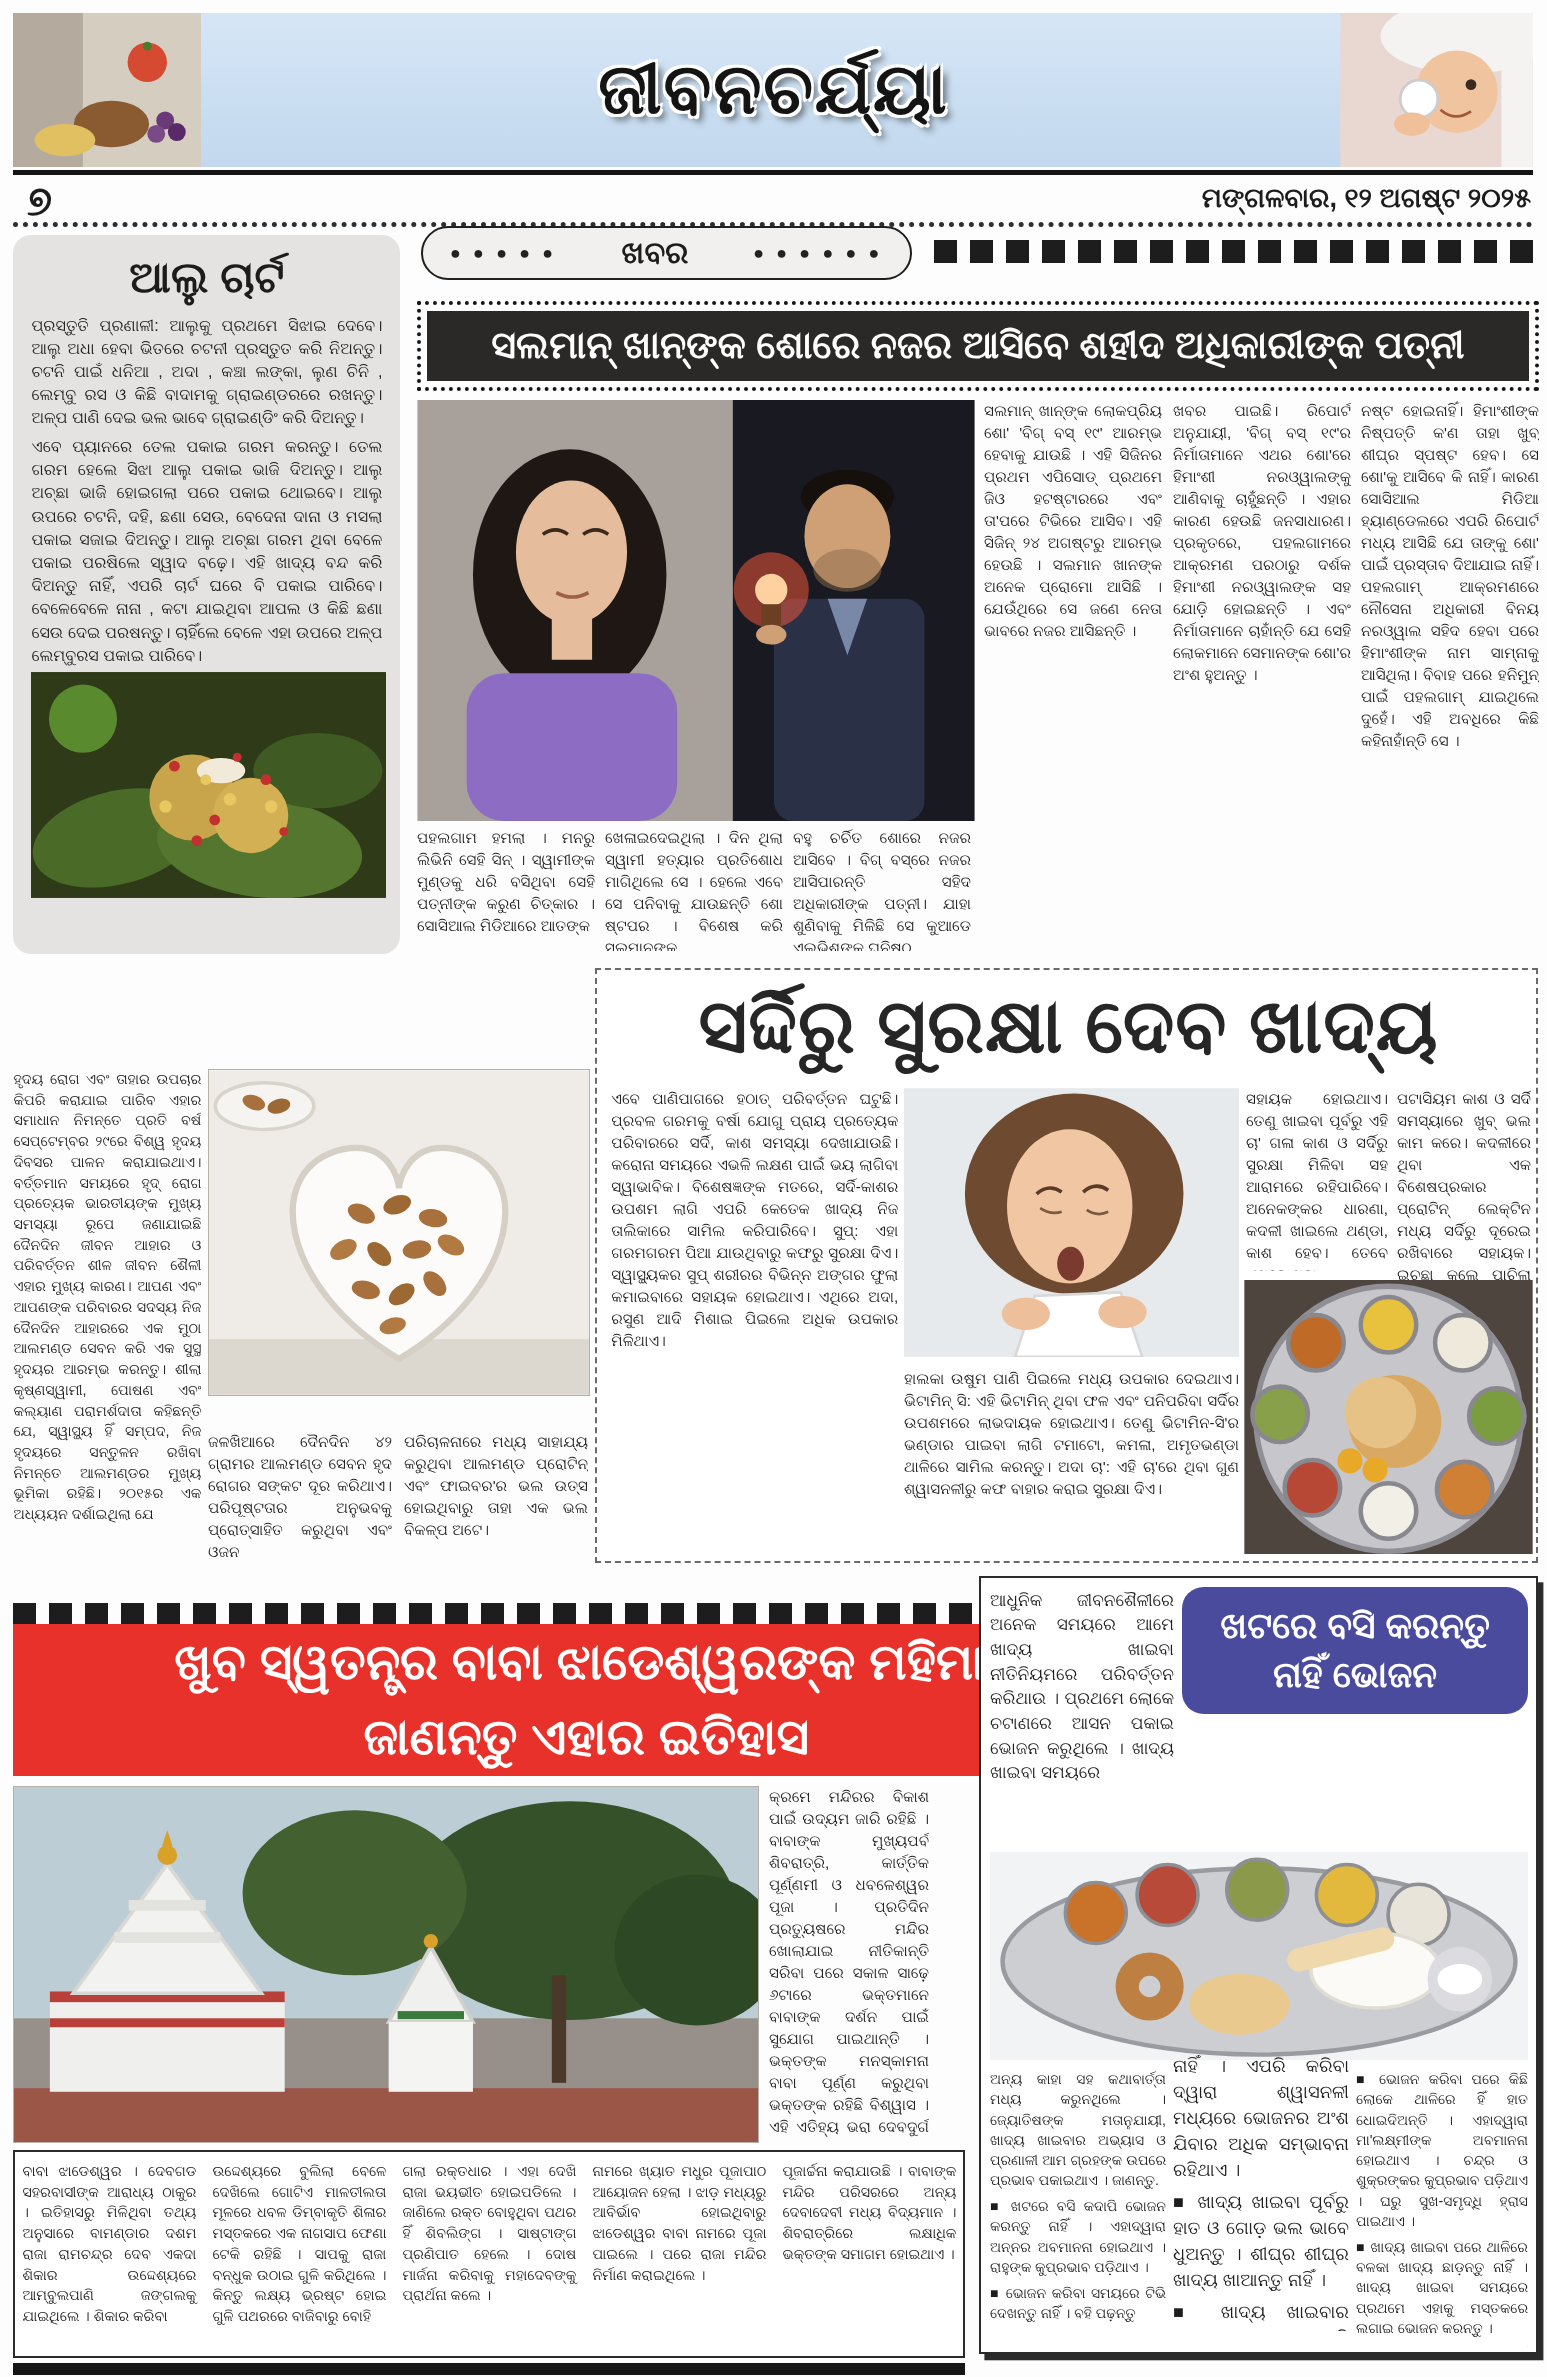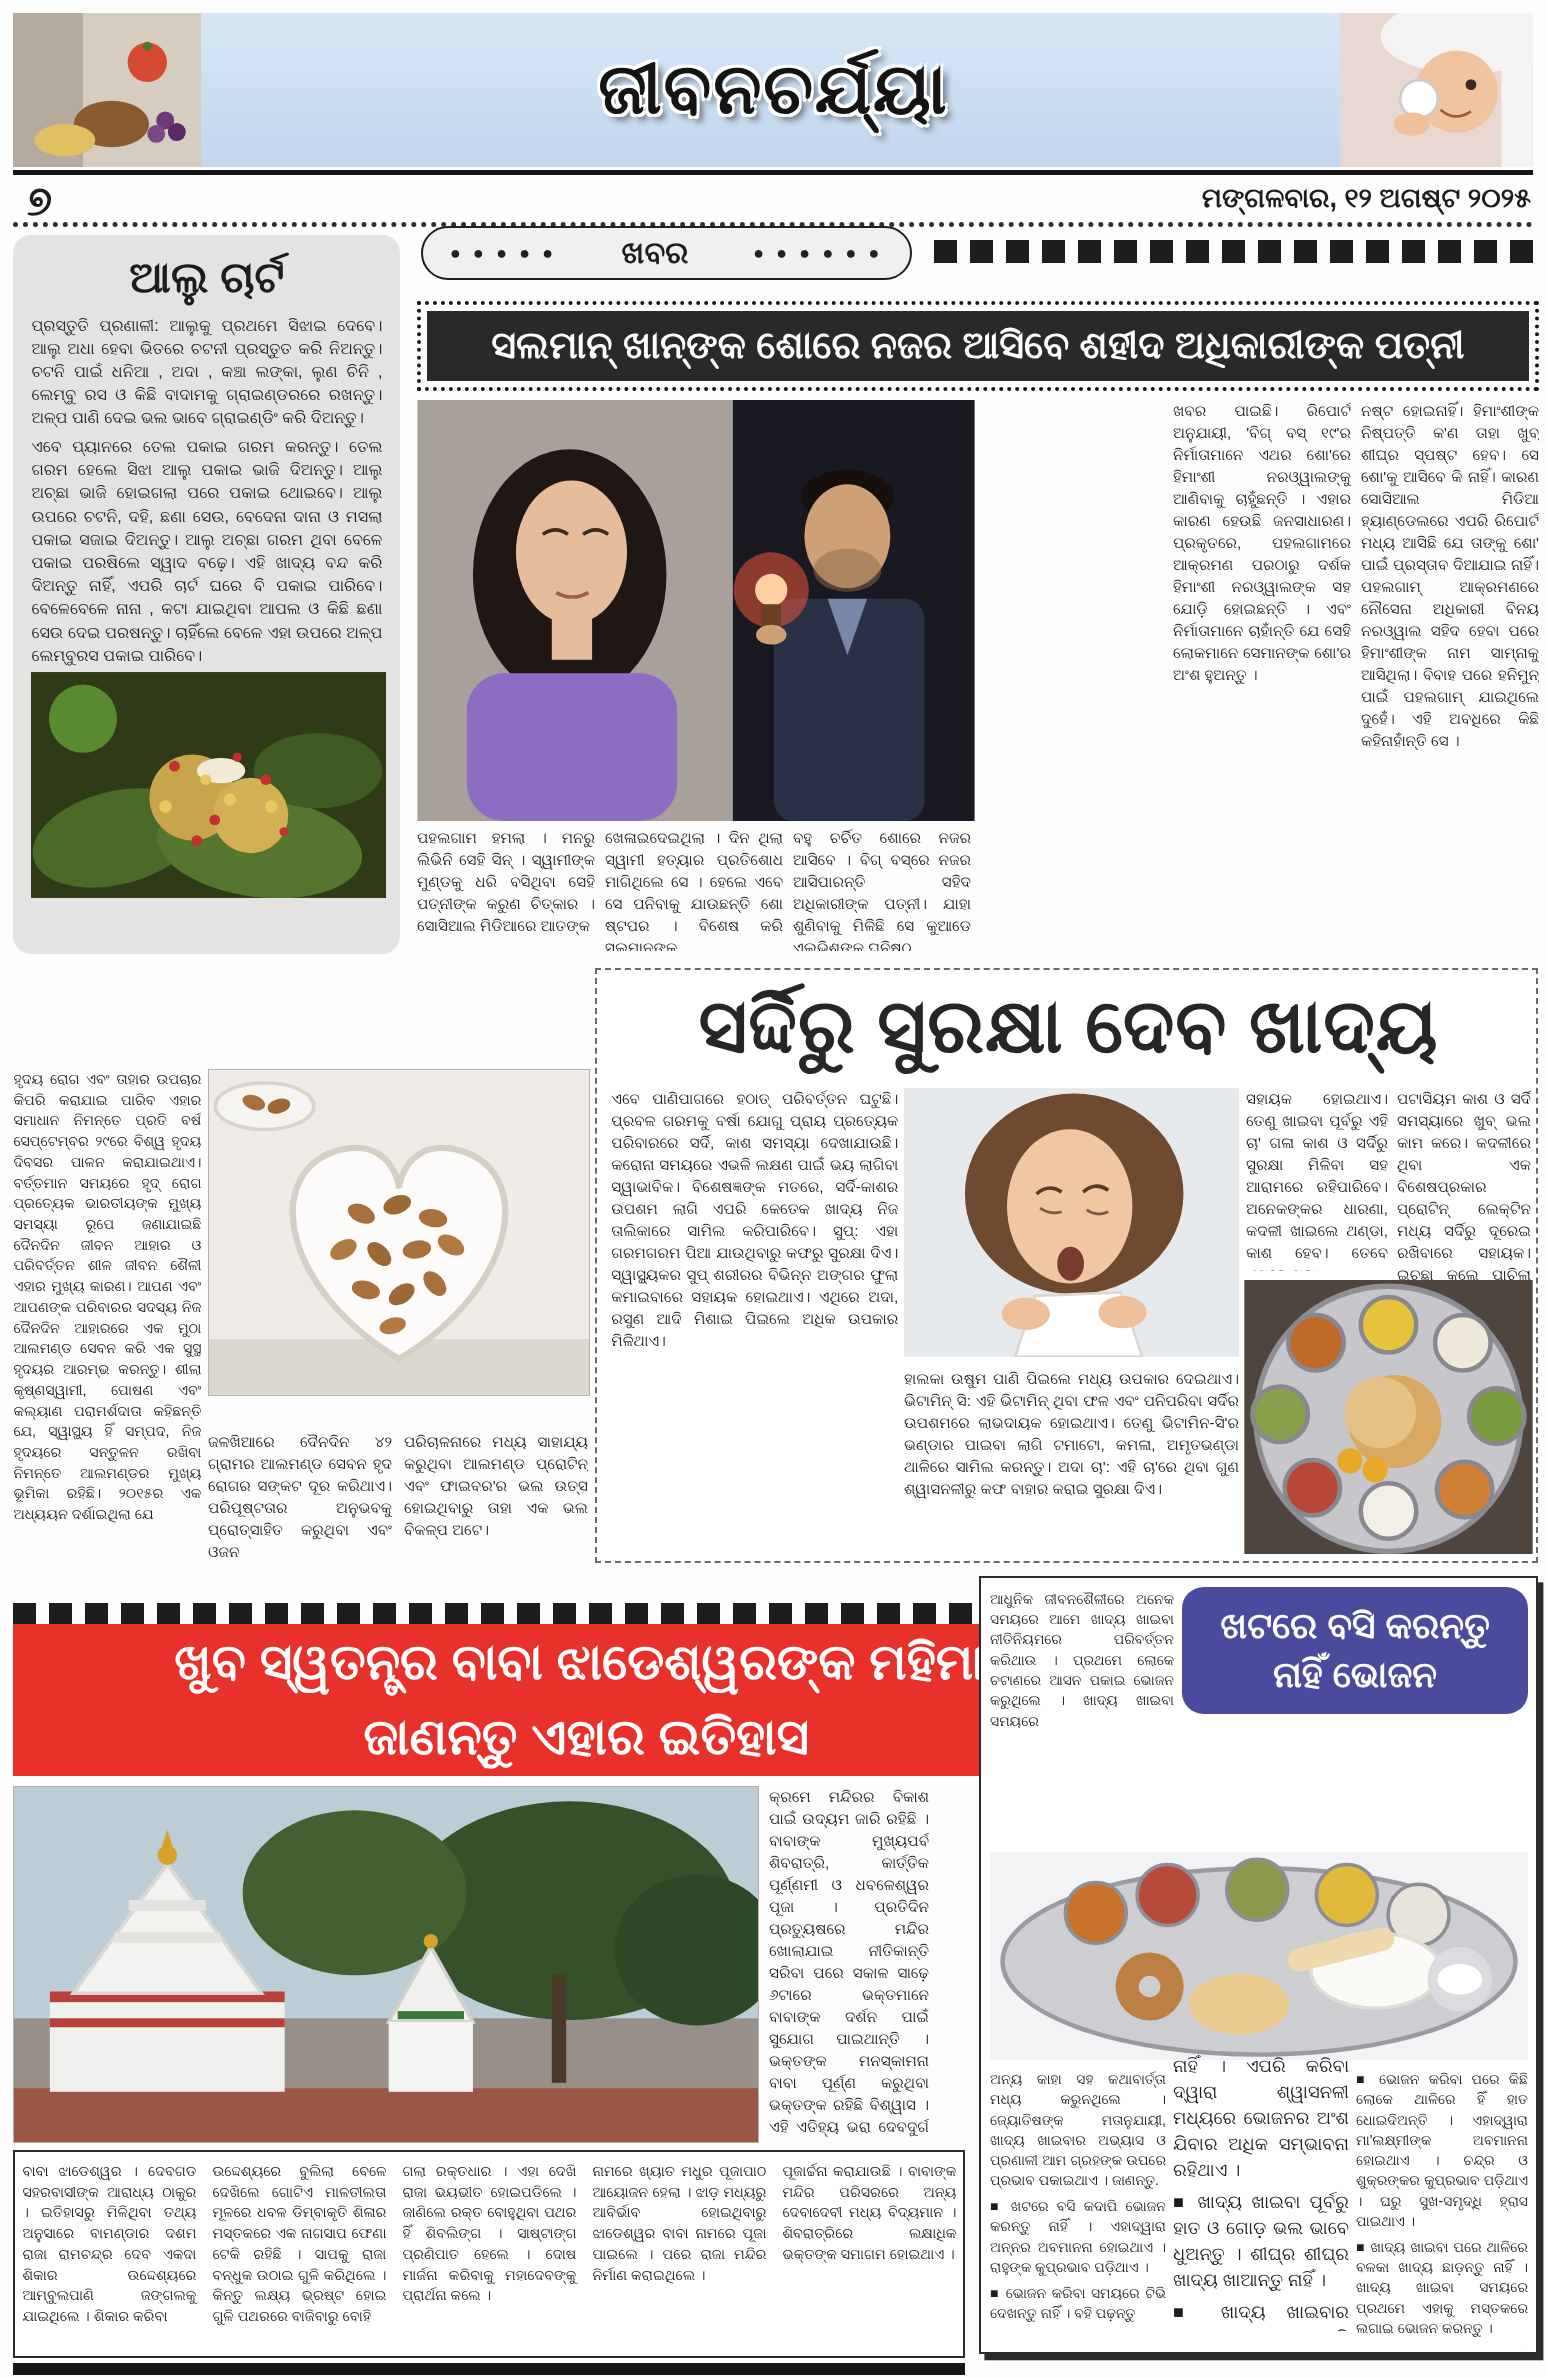--- a/index.html
+++ b/index.html
@@ -141,20 +141,21 @@
       <ellipse cx="480" cy="190" rx="38" ry="24" fill="#8a6a4a" opacity="0.5"></ellipse>
       <rect x="398" y="222" width="168" height="248" rx="22" fill="#2a3146"></rect>
       <polygon points="458,222 502,222 480,285" fill="#7a88a8"></polygon>
       <circle cx="395" cy="212" r="42" fill="#ff5a3c" opacity="0.5"></circle>
       <circle cx="395" cy="212" r="18" fill="#ffd0a0"></circle>
       <rect x="384" y="228" width="22" height="30" fill="#6a3f22"></rect>
       <ellipse cx="395" cy="262" rx="17" ry="11" fill="#cfa076"></ellipse>
     </svg>
   </figure>
 
+  <div class="abs jtext" style="left:984px;top:400px;width:178px;height:541px;overflow:hidden;">ସଲମାନ୍ ଖାନ୍‌ଙ୍କ ଲୋକପ୍ରିୟ ଶୋ' 'ବିଗ୍ ବସ୍ ୧୯' ଆରମ୍ଭ ହେବାକୁ ଯାଉଛି । ଏହି ସିଜିନର ପ୍ରଥମ ଏପିସୋଡ୍ ପ୍ରଥମେ ଜିଓ ହଟଷ୍ଟାରରେ ଏବଂ ତା'ପରେ ଟିଭିରେ ଆସିବ। ଏହି ସିଜିନ୍ ୨୪ ଅଗଷ୍ଟରୁ ଆରମ୍ଭ ହେଉଛି । ସଲମାନ ଖାନଙ୍କ ଅନେକ ପ୍ରୋମୋ ଆସିଛି । ଯେଉଁଥିରେ ସେ ଜଣେ ନେତା ଭାବରେ ନଜର ଆସିଛନ୍ତି ।</div>
   <div class="abs jtext" style="left:1173px;top:400px;width:178px;height:541px;overflow:hidden;">ଖବର ପାଇଛି। ରିପୋର୍ଟ ଅନୁଯାୟୀ, 'ବିଗ୍ ବସ୍ ୧୯'ର ନିର୍ମାତାମାନେ ଏଥର ଶୋ'ରେ ହିମାଂଶୀ ନରଓ୍ୱାଲଙ୍କୁ ଆଣିବାକୁ ଚାହୁଁଛନ୍ତି । ଏହାର କାରଣ ହେଉଛି ଜନସାଧାରଣ। ପ୍ରକୃତରେ, ପହଲଗାମରେ ଆକ୍ରମଣ ପରଠାରୁ ଦର୍ଶକ ହିମାଂଶୀ ନରଓ୍ୱାଲଙ୍କ ସହ ଯୋଡ଼ି ହୋଇଛନ୍ତି । ଏବଂ ନିର୍ମାତାମାନେ ଚାହାଁନ୍ତି ଯେ ସେହି ଲୋକମାନେ ସେମାନଙ୍କ ଶୋ'ର ଅଂଶ ହୁଅନ୍ତୁ ।</div>
   <div class="abs jtext" style="left:1361px;top:400px;width:178px;height:541px;overflow:hidden;">ନଷ୍ଟ ହୋଇନାହିଁ। ହିମାଂଶୀଙ୍କ ନିଷ୍ପତ୍ତି କ'ଣ ତାହା ଖୁବ୍ ଶୀଘ୍ର ସ୍ପଷ୍ଟ ହେବ। ସେ ଶୋ'କୁ ଆସିବେ କି ନାହିଁ। କାରଣ ସୋସିଆଲ ମିଡିଆ ହ୍ୟାଣ୍ଡେଲରେ ଏପରି ରିପୋର୍ଟ ମଧ୍ୟ ଆସିଛି ଯେ ତାଙ୍କୁ ଶୋ' ପାଇଁ ପ୍ରସ୍ତାବ ଦିଆଯାଇ ନାହିଁ। ପହଲଗାମ୍ ଆକ୍ରମଣରେ ନୌସେନା ଅଧିକାରୀ ବିନୟ ନରଓ୍ୱାଲ ସହିଦ ହେବା ପରେ ହିମାଂଶୀଙ୍କ ନାମ ସାମ୍ନାକୁ ଆସିଥିଲା। ବିବାହ ପରେ ହନିମୁନ୍ ପାଇଁ ପହଲଗାମ୍ ଯାଇଥିଲେ ଦୁହେଁ। ଏହି ଅବଧିରେ କିଛି କହିନାହାଁନ୍ତି ସେ ।</div>
 
   <div class="abs jtext" style="left:417px;top:827px;width:178px;height:124px;overflow:hidden;">ପହଲଗାମ ହମଲା । ମନରୁ ଲିଭିନି ସେହି ସିନ୍ । ସ୍ୱାମୀଙ୍କ ମୁଣ୍ଡକୁ ଧରି ବସିଥିବା ସେହି ପତ୍ନୀଙ୍କ କରୁଣ ଚିତ୍କାର । ସୋସିଆଲ ମିଡିଆରେ ଆତଙ୍କ</div>
   <div class="abs jtext" style="left:605px;top:827px;width:178px;height:124px;overflow:hidden;">ଖେଳାଇଦେଇଥିଲା । ଦିନ ଥିଲା ସ୍ୱାମୀ ହତ୍ୟାର ପ୍ରତିଶୋଧ ମାଗିଥିଲେ ସେ । ହେଲେ ଏବେ ସେ ପନିବାକୁ ଯାଉଛନ୍ତି ଶୋ ଷ୍ଟପର । ବିଶେଷ କରି ସଲମାନଙ୍କ</div>
   <div class="abs jtext" style="left:793px;top:827px;width:178px;height:124px;overflow:hidden;">ବହୁ ଚର୍ଚିତ ଶୋରେ ନଜର ଆସିବେ । ବିଗ୍ ବସ୍‌ରେ ନଜର ଆସିପାରନ୍ତି ସହିଦ ଅଧିକାରୀଙ୍କ ପତ୍ନୀ। ଯାହା ଶୁଣିବାକୁ ମିଳିଛି ସେ କୁଆଡେ ଏଲଭିଶଙ୍କ ଘନିଷ୍ଠ</div>
 
   <div class="abs jtext" style="left:13.4px;top:1069px;width:188px;height:495px;overflow:hidden;font-size:14.3px;">ହୃଦୟ ରୋଗ ଏବଂ ତାହାର ଉପଚାର କିପରି କରାଯାଇ ପାରିବ ଏହାର ସମାଧାନ ନିମନ୍ତେ ପ୍ରତି ବର୍ଷ ସେପ୍ଟେମ୍ବର ୨୯ରେ ବିଶ୍ୱ ହୃଦୟ ଦିବସର ପାଳନ କରାଯାଇଥାଏ। ବର୍ତ୍ତମାନ ସମୟରେ ହୃଦ୍ ରୋଗ ପ୍ରତ୍ୟେକ ଭାରତୀୟଙ୍କ ମୁଖ୍ୟ ସମସ୍ୟା ରୂପେ ଜଣାଯାଇଛି ଦୈନଦିନ ଜୀବନ ଆହାର ଓ ପରିବର୍ତ୍ତନ ଶୀଳ ଜୀବନ ଶୈଳୀ ଏହାର ମୁଖ୍ୟ କାରଣ। ଆପଣ ଏବଂ ଆପଣଙ୍କ ପରିବାରର ସଦସ୍ୟ ନିଜ ଦୈନଦିନ ଆହାରରେ ଏକ ମୁଠା ଆଲମଣ୍ଡ ସେବନ କରି ଏକ ସୁସ୍ଥ ହୃଦୟର ଆରମ୍ଭ କରନ୍ତୁ। ଶୀଲା କୃଷ୍ଣସ୍ୱାମୀ, ପୋଷଣ ଏବଂ କଲ୍ୟାଣ ପରାମର୍ଶଦାତା କହିଛନ୍ତି ଯେ, ସ୍ୱାସ୍ଥ୍ୟ ହିଁ ସମ୍ପଦ, ନିଜ ହୃଦୟରେ ସନ୍ତୁଳନ ରଖିବା ନିମନ୍ତେ ଆଲମଣ୍ଡର ମୁଖ୍ୟ ଭୂମିକା ରହିଛି। ୨୦୧୫ର ଏକ ଅଧ୍ୟୟନ ଦର୍ଶାଇଥିଲା ଯେ</div>
   <figure class="abs" style="left:208px;top:1069px;border:0.9px solid #b5b0a8;">
     <svg width="380" height="325" viewBox="0 0 424 362">
@@ -254,21 +255,21 @@
     <div class="cols5 jtext" style="height:100%;overflow:hidden;font-size:14.3px;">
       <div>ବାବା ଝାଡେଶ୍ୱର । ଦେବଗଡ ସହରବାସୀଙ୍କ ଆରାଧ୍ୟ ଠାକୁର । ଇତିହାସରୁ ମିଳିଥିବା ତଥ୍ୟ ଅନୁସାରେ ବାମଣ୍ଡାର ଦଶମ ରାଜା ରାମଚନ୍ଦ୍ର ଦେବ ଏକଦା ଶିକାର ଉଦ୍ଦେଶ୍ୟରେ ଆମ୍ବୁଲପାଣି ଜଙ୍ଗଲକୁ ଯାଇଥିଲେ । ଶିକାର କରିବା</div>
       <div>ଉଦ୍ଦେଶ୍ୟରେ ବୁଲିଲା ବେଳେ ଦେଖିଲେ ଗୋଟିଏ ମାଳତୀଲତା ମୂଳରେ ଧବଳ ଡିମ୍ବାକୃତି ଶିଳାର ମସ୍ତକରେ ଏକ ନାଗସାପ ଫେଣା ଟେକି ରହିଛି । ସାପକୁ ରାଜା ବନ୍ଧୁକ ଉଠାଇ ଗୁଳି କରିଥିଲେ । କିନ୍ତୁ ଲକ୍ଷ୍ୟ ଭ୍ରଷ୍ଟ ହୋଇ ଗୁଳି ପଥରରେ ବାଜିବାରୁ ବୋହି</div>
       <div>ଗଲା ରକ୍ତଧାର । ଏହା ଦେଖି ରାଜା ଭୟଭୀତ ହୋଇପଡିଲେ । ଜାଣିଲେ ରକ୍ତ ବୋହୁଥିବା ପଥର ହିଁ ଶିବଲିଙ୍ଗ । ସାଷ୍ଟାଙ୍ଗ ପ୍ରଣିପାତ ହେଲେ । ଦୋଷ ମାର୍ଜନା କରିବାକୁ ମହାଦେବଙ୍କୁ ପ୍ରାର୍ଥନା କଲେ ।</div>
       <div>ନାମରେ ଖ୍ୟାତ ମଧୁର ପୂଜାପାଠ ଆୟୋଜନ ହେଲା । ଝାଡ଼ ମଧ୍ୟରୁ ଆବିର୍ଭାବ ହୋଇଥିବାରୁ ଝାଡେଶ୍ୱର ବାବା ନାମରେ ପୂଜା ପାଇଲେ । ପରେ ରାଜା ମନ୍ଦିର ନିର୍ମାଣ କରାଇଥିଲେ ।</div>
       <div>ପୂଜାର୍ଚ୍ଚନା କରାଯାଉଛି । ବାବାଙ୍କ ମନ୍ଦିର ପରିସରରେ ଅନ୍ୟ ଦେବାଦେବୀ ମଧ୍ୟ ବିଦ୍ୟମାନ । ଶିବରାତ୍ରିରେ ଲକ୍ଷାଧିକ ଭକ୍ତଙ୍କ ସମାଗମ ହୋଇଥାଏ ।</div>
     </div>
   </div>
 
   <div class="abs boxed bhojan-box" style="left:979px;top:1576px;width:559px;height:778px;">
-    <div class="abs jtext" style="left:9px;top:10.8px;width:184px;height:258px;overflow:hidden;font-size:14px;">ଆଧୁନିକ ଜୀବନଶୈଳୀରେ ଅନେକ ସମୟରେ ଆମେ ଖାଦ୍ୟ ଖାଇବା ନୀତିନିୟମରେ ପରିବର୍ତ୍ତନ କରିଥାଉ । ପ୍ରଥମେ ଲୋକେ ଚଟାଣରେ ଆସନ ପକାଇ ଭୋଜନ କରୁଥିଲେ । ଖାଦ୍ୟ ଖାଇବା ସମୟରେ</div>
+    <div class="abs jtext" style="left:9px;top:10.8px;width:184px;height:258px;overflow:hidden;font-size:17px;">ଆଧୁନିକ ଜୀବନଶୈଳୀରେ ଅନେକ ସମୟରେ ଆମେ ଖାଦ୍ୟ ଖାଇବା ନୀତିନିୟମରେ ପରିବର୍ତ୍ତନ କରିଥାଉ । ପ୍ରଥମେ ଲୋକେ ଚଟାଣରେ ଆସନ ପକାଇ ଭୋଜନ କରୁଥିଲେ । ଖାଦ୍ୟ ଖାଇବା ସମୟରେ</div>
     <div class="abs bluebox" style="left:201px;top:9px;width:346px;height:127px;">
       <div>ଖଟରେ ବସି କରନ୍ତୁ</div>
       <div>ନାହିଁ ଭୋଜନ</div>
     </div>
     <figure class="abs" style="left:9px;top:274px;">
       <svg width="538" height="208" viewBox="0 0 600 232">
         <rect width="600" height="232" fill="#f2f3f5"></rect>
         <ellipse cx="300" cy="122" rx="286" ry="104" fill="#cdced2" stroke="#9a9ba0" stroke-width="5"></ellipse>
         <circle cx="118" cy="68" r="34" fill="#c9732a" stroke="#8e8f94" stroke-width="4"></circle>
         <circle cx="198" cy="48" r="34" fill="#b84a3a" stroke="#8e8f94" stroke-width="4"></circle>

